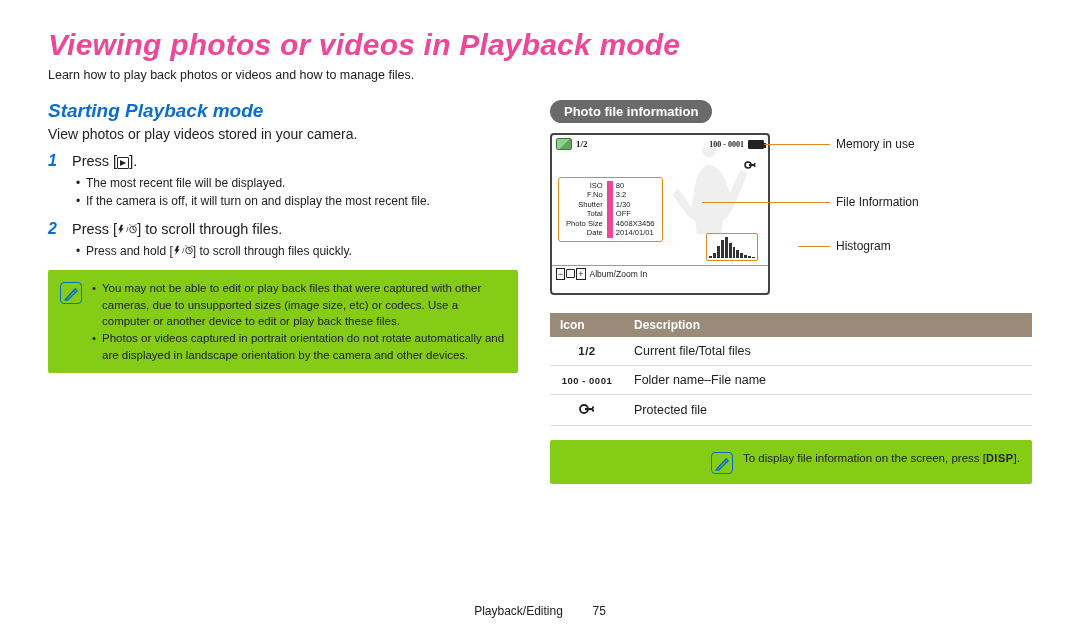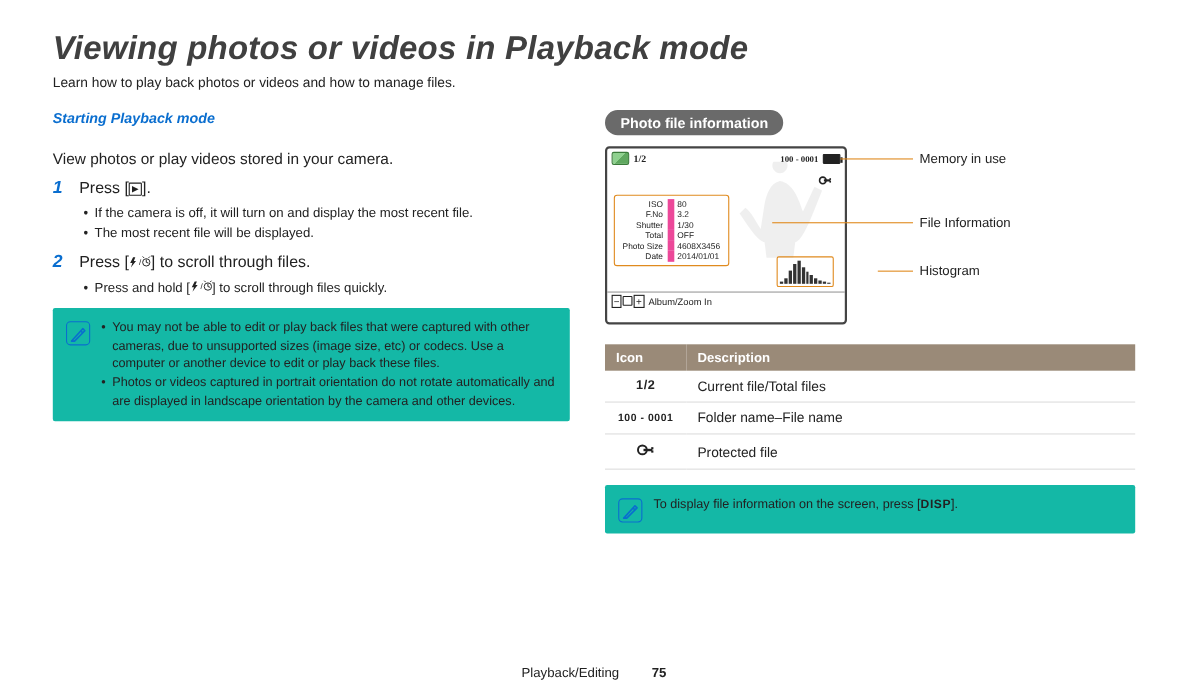--- a/index.html
+++ b/index.html
@@ -1,31 +1,31 @@
 <!DOCTYPE html>
 <html><head>
 <meta charset="utf-8">
 <style>
   * { box-sizing: border-box; margin: 0; padding: 0; }
   html, body { width: 1080px; height: 630px; font-family: "Segoe UI", "Helvetica Neue", Arial, sans-serif; color: #222; background: #fff; }
   .page { padding: 28px 48px 0 48px; position: relative; height: 100%; }
-  h1.title { color: #404040; font-weight: 700; font-size: 30px; font-style: italic; letter-spacing: .2px; margin-bottom: 6px; }
+  h1.title { color: #ec4899; font-weight: 700; font-size: 30px; font-style: italic; letter-spacing: .2px; margin-bottom: 6px; }
   p.lead { font-size: 12.5px; margin-bottom: 18px; }
   .cols { display: flex; gap: 32px; }
   .col-left { width: 470px; }
   .col-right { flex: 1; }
-  h2.subhead { color: #0a6ecf; font-weight: 700; font-size: 13px; font-style: italic; margin-bottom: 21px; }
+  h2.subhead { color: #0a6ecf; font-weight: 700; font-size: 19px; font-style: italic; margin-bottom: 4px; }
   p.small { font-size: 14px; margin-bottom: 10px; }
   .step { display: flex; gap: 10px; margin-bottom: 4px; align-items: baseline; }
   .step-num { color: #0a6ecf; font-style: italic; font-weight: 600; font-size: 16px; width: 14px; }
   .step-text { font-size: 14.5px; }
   ul.bul { list-style: none; margin: 2px 0 10px 28px; }
   ul.bul li { font-size: 12px; line-height: 1.5; position: relative; padding-left: 10px; }
   ul.bul li::before { content: "•"; position: absolute; left: 0; top: 0; }
-  .notebox { background: #14b8a6; border-radius: 2px; padding: 10px 12px 10px 12px; display: flex; gap: 10px; margin-top: 8px; }
+  .notebox { background: #84cc16; border-radius: 2px; padding: 10px 12px 10px 12px; display: flex; gap: 10px; margin-top: 8px; justify-content: flex-end; }
   .note-icon { width: 22px; height: 22px; border: 1.6px solid #0a6ecf; border-radius: 4px; display: flex; align-items: center; justify-content: center; flex: 0 0 22px; margin-top: 2px; }
   .note-icon svg { width: 15px; height: 15px; }
   .notebox ul { list-style: none; }
   .notebox li { font-size: 11.5px; line-height: 1.45; position: relative; padding-left: 10px; }
   .notebox li::before { content: "•"; position: absolute; left: 0; }
   .notebox.single p { font-size: 11.5px; line-height: 1.45; }
   .pill { background: #6a6a6a; color: #fff; font-size: 13px; font-weight: 600; display: inline-block; padding: 4px 14px; border-radius: 14px; margin-bottom: 10px; }
   
   .diagram-wrap { position: relative; margin: 0 0 10px 0; height: 170px; }
   .lcd { position: absolute; left: 0; top: 0; width: 220px; height: 162px; border: 2px solid #444; border-radius: 4px; background: #fff; }
@@ -57,21 +57,21 @@
   table.icon-tbl thead th { background: #9a8a78; color: #fff; font-weight: 600; text-align: left; padding: 5px 10px; font-size: 12px; }
   table.icon-tbl thead th:first-child { width: 74px; }
   table.icon-tbl tbody td { border-bottom: 1px solid #ddd; padding: 7px 10px; vertical-align: middle; }
   table.icon-tbl tbody td.ic { text-align: center; font-family: "Arial Black", Arial, sans-serif; font-weight: 800; font-size: 11.5px; letter-spacing: .5px;}
   .keyglyph { width: 12px; height: 12px; border: 1px solid #222; display:inline-flex; align-items:center; justify-content:center; vertical-align: -2px; border-radius:1px; background:#fff;}
   .optk { display:inline-block; width:9px; height:9px; border:1px solid #222; position:relative; border-radius:1px;}
   .zoom-glyph { display:inline-flex; align-items:center; gap:1px; font-size:9px;}
   svg.boltq { width: 20px; height: 13px; vertical-align: -2px;}
   .disp { font-family: "Arial Black", Arial, sans-serif; font-weight: 900; font-size: 11px; letter-spacing: .5px;}
   .footer { position:absolute; bottom: 12px; left:0; width:100%; text-align:center; font-size:12px;}
-  .footer b { font-weight:700;margin-left:23px;}
+  .footer b { font-weight:400;margin-left:23px;}
 </style>
 </head>
 <body>
 
 <div class="page">
   <h1 class="title">Viewing photos or videos in Playback mode</h1>
   <p class="lead">Learn how to play back photos or videos and how to manage files.</p>
 
   <div class="cols">
 
@@ -83,22 +83,22 @@
         <span class="step-num">1</span>
         <span class="step-text">
           <span>Press [</span><span class="keyglyph">
               <svg viewBox="0 0 10 10">
                 <polygon points="2,2 8,5 2,8" fill="#222"></polygon>
               </svg>
             </span><span>].</span>
         </span>
       </div>
       <ul class="bul">
+        <li>The most recent file will be displayed.</li>
         <li>If the camera is off, it will turn on and display the most recent file.</li>
-        <li>The most recent file will be displayed.</li>
       </ul>
 
       <div class="step">
         <span class="step-num">2</span>
         <span class="step-text">
           <span>Press [</span><svg class="boltq" viewBox="0 0 30 16">
               <path d="M6 1 L2 9 L5 9 L3 15 L10 6 L7 6 L9 1 Z" fill="#222"></path>
               <text x="14" y="12" font-size="11" fill="#222">/</text>
               <circle cx="24" cy="8" r="5" fill="none" stroke="#222" stroke-width="1.3"></circle>
               <path d="M24 4 L24 8 L27 9" stroke="#222" fill="none" stroke-width="1.3"></path>

